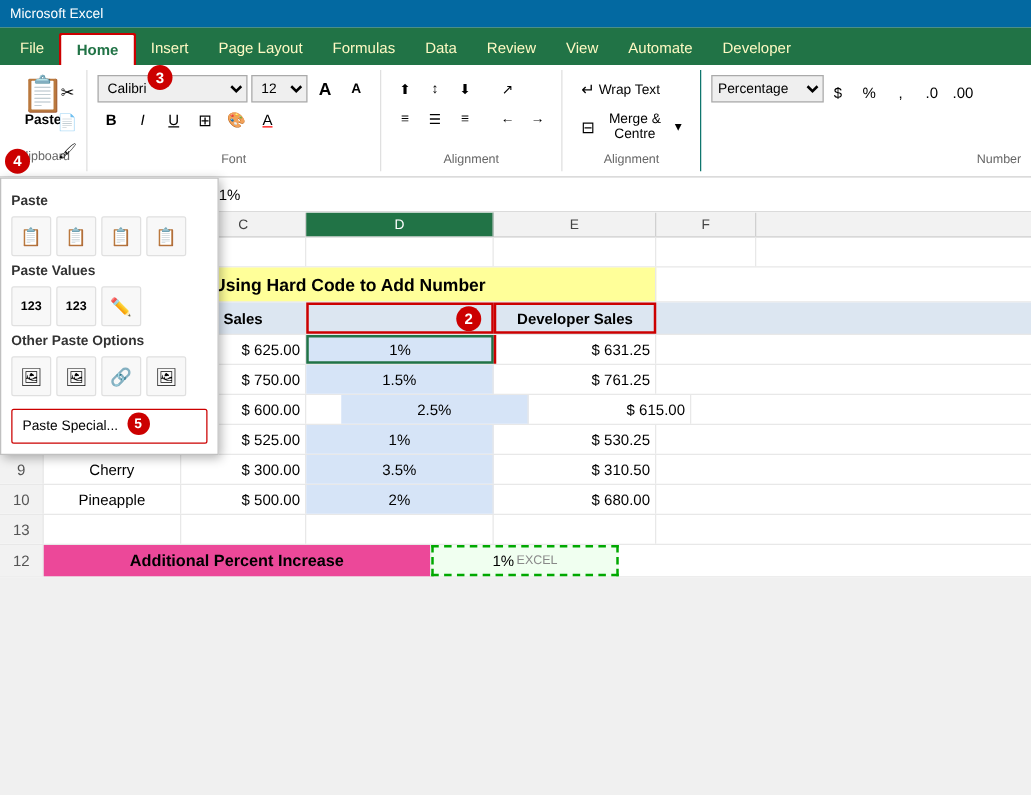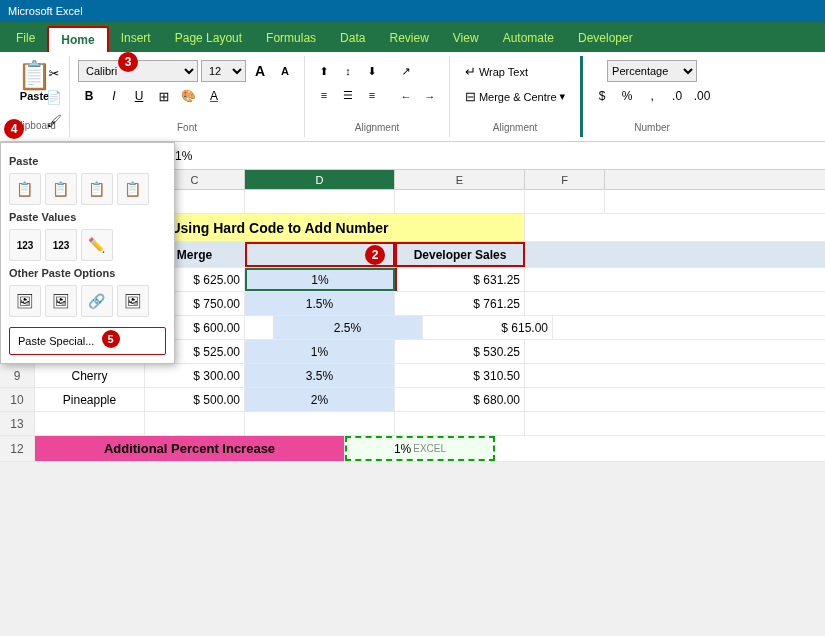--- a/index.html
+++ b/index.html
@@ -1,20 +1,20 @@
 <!DOCTYPE html>
 <html><head>
   <meta charset="utf-8">
   <style>
     * { box-sizing: border-box; margin: 0; padding: 0; }
     body { font-family: 'Segoe UI', Arial, sans-serif; font-size: 12px; background: #f0f0f0; overflow: hidden; }
     .ribbon-tabs { display: flex; background: #217346; padding-top: 4px; padding-left: 4px; }
     .ribbon-tab {
       padding: 5px 12px;
-      color: #bef264;
+      color: #fef9c3;
       font-size: 12px;
       cursor: pointer;
       border-radius: 3px 3px 0 0;
     }
     .ribbon-tab.active { background: white; color: #217346; font-weight: bold; border: 2px solid #c00; border-bottom: none; }
 
     .ribbon-body {
       background: white;
       border-bottom: 1px solid #d0d0d0;
       display: flex;
@@ -170,24 +170,23 @@
       padding: 3px 6px;
       border: 1px solid transparent;
       background: transparent;
       cursor: pointer;
       font-size: 11px;
     }
 
     
     .number-section {
       padding: 4px 8px;
-      border-left: 3px solid #0f766e;
-      display: flex;
-      flex-direction: column;
-      align-items: center;
+      border-left: 1px solid #0f766e;
+      display: flex;
+      flex-direction: row;
     }
     .number-select {
       width: 90px;
       height: 22px;
       font-size: 11px;
       border: 1px solid #aaa;
     }
 
     
     .formula-bar {
@@ -481,21 +480,21 @@
   </div>
 
   <div class="spreadsheet-row" style="height:28px;">
     <div class="row-num cell">4</div>
     <div class="cell col-b title-cell" style="width:490px; font-weight:bold; font-size:14px; justify-content:center;">Using Hard Code to Add Number</div>
   </div>
 
   <div class="spreadsheet-row header-row" style="height:26px;">
     <div class="row-num cell">5</div>
     <div class="cell col-b center" style="font-weight:bold;">Fruits</div>
-    <div class="cell col-c center" style="font-weight:bold;">Merge</div>
+    <div class="cell col-c center" style="font-weight:bold;">Sales</div>
     <div class="cell col-d center" style="font-weight:bold; border: 2px solid #c00;">
       <span class="step-badge" style="position:relative; top:0; right:-55px; z-index:5;">2</span>
     </div>
     <div class="cell col-e center" style="font-weight:bold; border: 2px solid #c00;">Developer Sales</div>
   </div>
 
   <div class="spreadsheet-row">
     <div class="row-num cell">5</div>
     <div class="cell col-b center">Mango</div>
     <div class="cell col-c right">$ 625.00</div>

